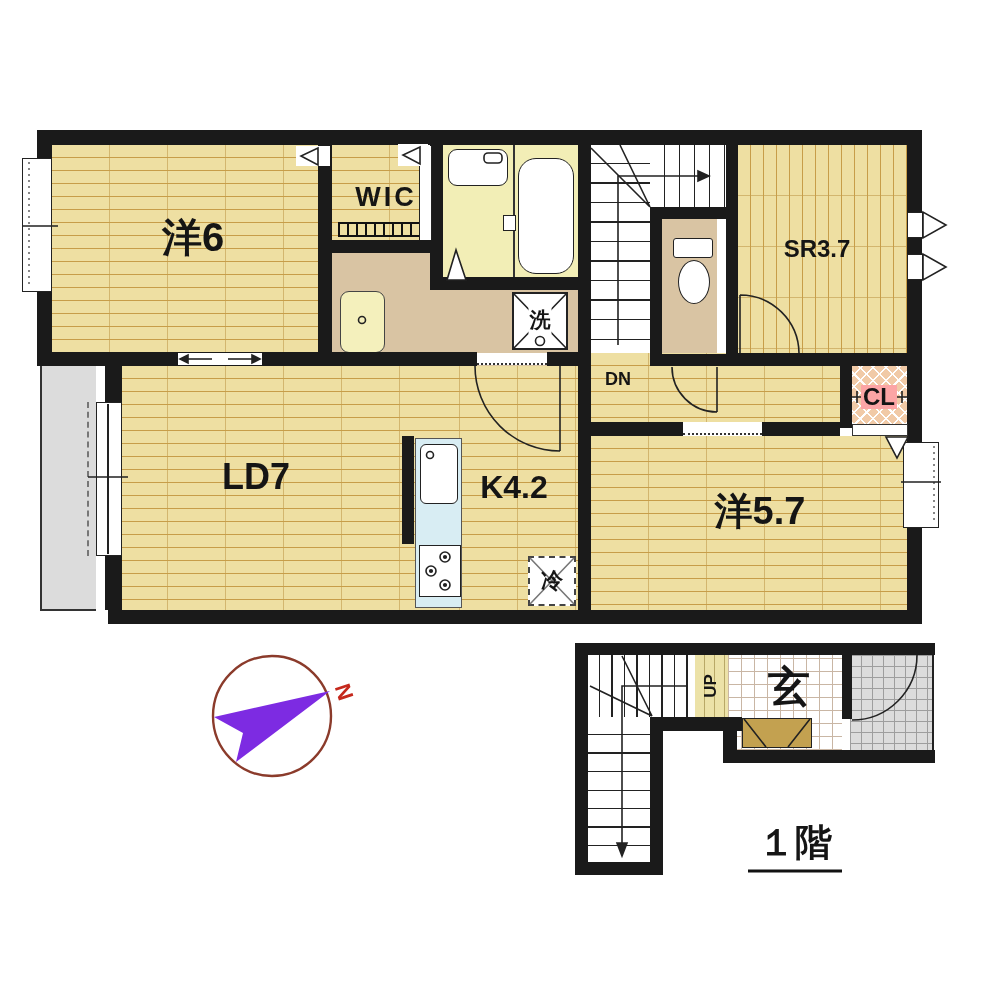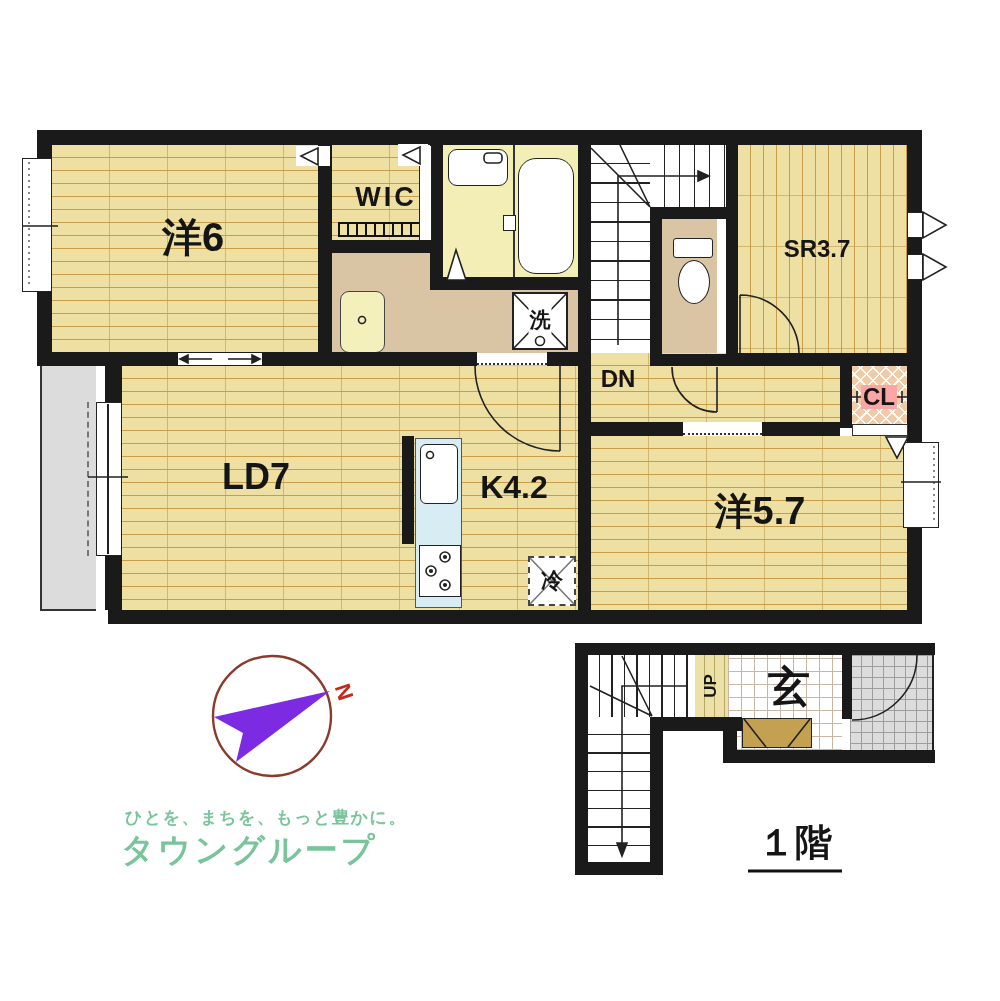--- a/index.html
+++ b/index.html
@@ -206,23 +206,21 @@
     <text x="338" y="698" transform="rotate(72 344 690)" fill="var(--nred)" stroke="none" font-size="22" font-weight="bold">N</text>
   </svg>
 
   <div class="lb" style="left:193px;top:237px;font-size:40px;">洋6</div>
   <div class="lb" style="left:386px;top:197px;font-size:27px;letter-spacing:3px;">WIC</div>
   <div class="lb" style="left:817px;top:249px;font-size:24px;">SR3.7</div>
   <div class="lb" style="left:256px;top:477px;font-size:36px;">LD7</div>
   <div class="lb" style="left:514px;top:487px;font-size:32px;">K4.2</div>
   <div class="lb" style="left:760px;top:511px;font-size:38px;">洋5.7</div>
   <div class="lb chip" style="left:879px;top:397px;font-size:24px;">CL</div>
-  <div class="lb" style="left:618px;top:379px;font-size:24px;">DN</div>
+  <div class="lb" style="left:618px;top:379px;font-size:18px;">DN</div>
   <div class="lb" style="left:552px;top:581px;font-size:22px;">冷</div>
   <div class="lb" style="left:540px;top:320px;font-size:21px;background:#fff;padding:0 1px;">洗</div>
   <div class="lb" style="left:789px;top:687px;font-size:42px;">玄</div>
   <div class="lb" style="left:711px;top:686px;font-size:17px;transform:translate(-50%,-50%) rotate(-90deg);">UP</div>
   <div class="lb fl-title" style="left:795px;top:845px;font-size:37px;">１階</div>
 
-  <div class="tagline">ひとを、まちを、もっと豊かに。</div>
-  <div class="company">タウングループ</div>
 
 </div>
 
 </body></html>

